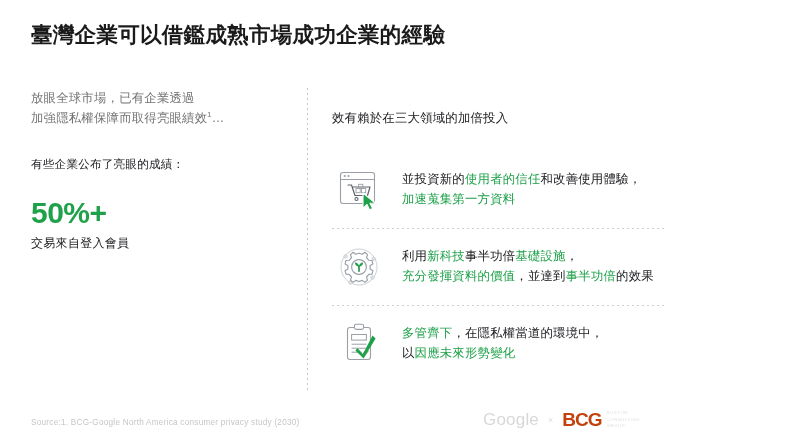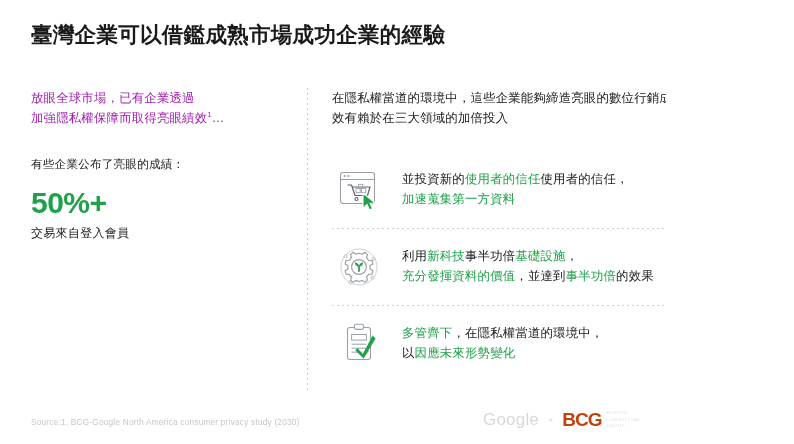--- a/index.html
+++ b/index.html
@@ -36,21 +36,21 @@
   
   .left-col {
     position: absolute;
     left: 31px;
     top: 88px;
     width: 258px;
   }
   .left-intro {
     font-size: 12.4px;
     line-height: 1.62;
-    color: #a21caf;
+    color: #737373;
     letter-spacing: 0.2px;
   }
   .left-intro sup {
     font-size: 7.5px;
     vertical-align: super;
     line-height: 0;
   }
   .left-sub {
     margin-top: 29px;
     font-size: 11.6px;
@@ -87,21 +87,21 @@
   }
   .stat-value.inline-prefix { font-size: 26px; }
   .stat-label {
     margin-top: 7px;
     font-size: 12px;
     color: #202124;
     letter-spacing: 0.3px;
     white-space: nowrap;
   }
   .stat-second {
-    margin-top: 16px;
+    margin-top: 26px;
   }
 
   
   .v-divider {
     position: absolute;
     left: 307px;
     top: 88px;
     width: 1px;
     height: 304px;
     background-image: linear-gradient(to bottom, #c8c8c8 0 2px, rgba(255,255,255,0) 2px 5px);
@@ -222,21 +222,21 @@
       <div class="stat-label">交易來自登入會員</div>
     </div>
 
   </div>
 
   <div class="v-divider"></div>
 
   <div class="right-col">
 
     <div class="right-intro">
-      <span>在隱私權當道的環境中，這些企業能夠締造亮眼的數位行銷成</span><br>
+      <br>
       <span>效有賴於在三大領域的加倍投入</span>
     </div>
 
     <div class="bullets">
 
       <div class="bullet">
         <div class="bullet-icon">
           <svg width="46" height="42" viewBox="0 0 46 42" aria-hidden="true">
             <rect x="4.5" y="3.5" width="34" height="31" rx="2.5" fill="#ffffff" stroke="#9aa0a6" stroke-width="1.1"></rect>
             <line x1="4.5" y1="10.5" x2="38.5" y2="10.5" stroke="#9aa0a6" stroke-width="1.1"></line>
@@ -248,21 +248,21 @@
             <circle cx="30" cy="30" r="1.5" fill="none" stroke="#5f6368" stroke-width="1.1"></circle>
 
             <rect x="20" y="19.5" width="4.2" height="4.2" fill="none" stroke="#9aa0a6" stroke-width="0.9"></rect>
             <rect x="25.5" y="19.5" width="4.2" height="4.2" fill="none" stroke="#9aa0a6" stroke-width="0.9"></rect>
             <rect x="22.6" y="15.3" width="4.2" height="4.2" fill="none" stroke="#9aa0a6" stroke-width="0.9"></rect>
 
             <path d="M27 24 L27 39.5 L31 35.5 L33.6 41 L36.6 39.4 L34 34.2 L39.3 34 Z" fill="#1fa14a" stroke="#ffffff" stroke-width="1.1" stroke-linejoin="round"></path>
           </svg>
         </div>
         <div class="bullet-text">
-          <span>並投資新的</span><span class="g">使用者的信任</span><span>使用者的信任，</span><br><span class="g">加速蒐集第一方資料</span>
+          <span>並投資新的</span><span class="g">使用者的信任</span><span>和改善使用體驗，</span><br><span class="g">加速蒐集第一方資料</span>
         </div>
       </div>
 
       <div class="h-divider"></div>
 
       <div class="bullet">
         <div class="bullet-icon">
           <svg width="46" height="44" viewBox="0 0 46 44" aria-hidden="true">
 
             <circle cx="23" cy="22" r="18" fill="none" stroke="#cdd1d4" stroke-width="1"></circle>

